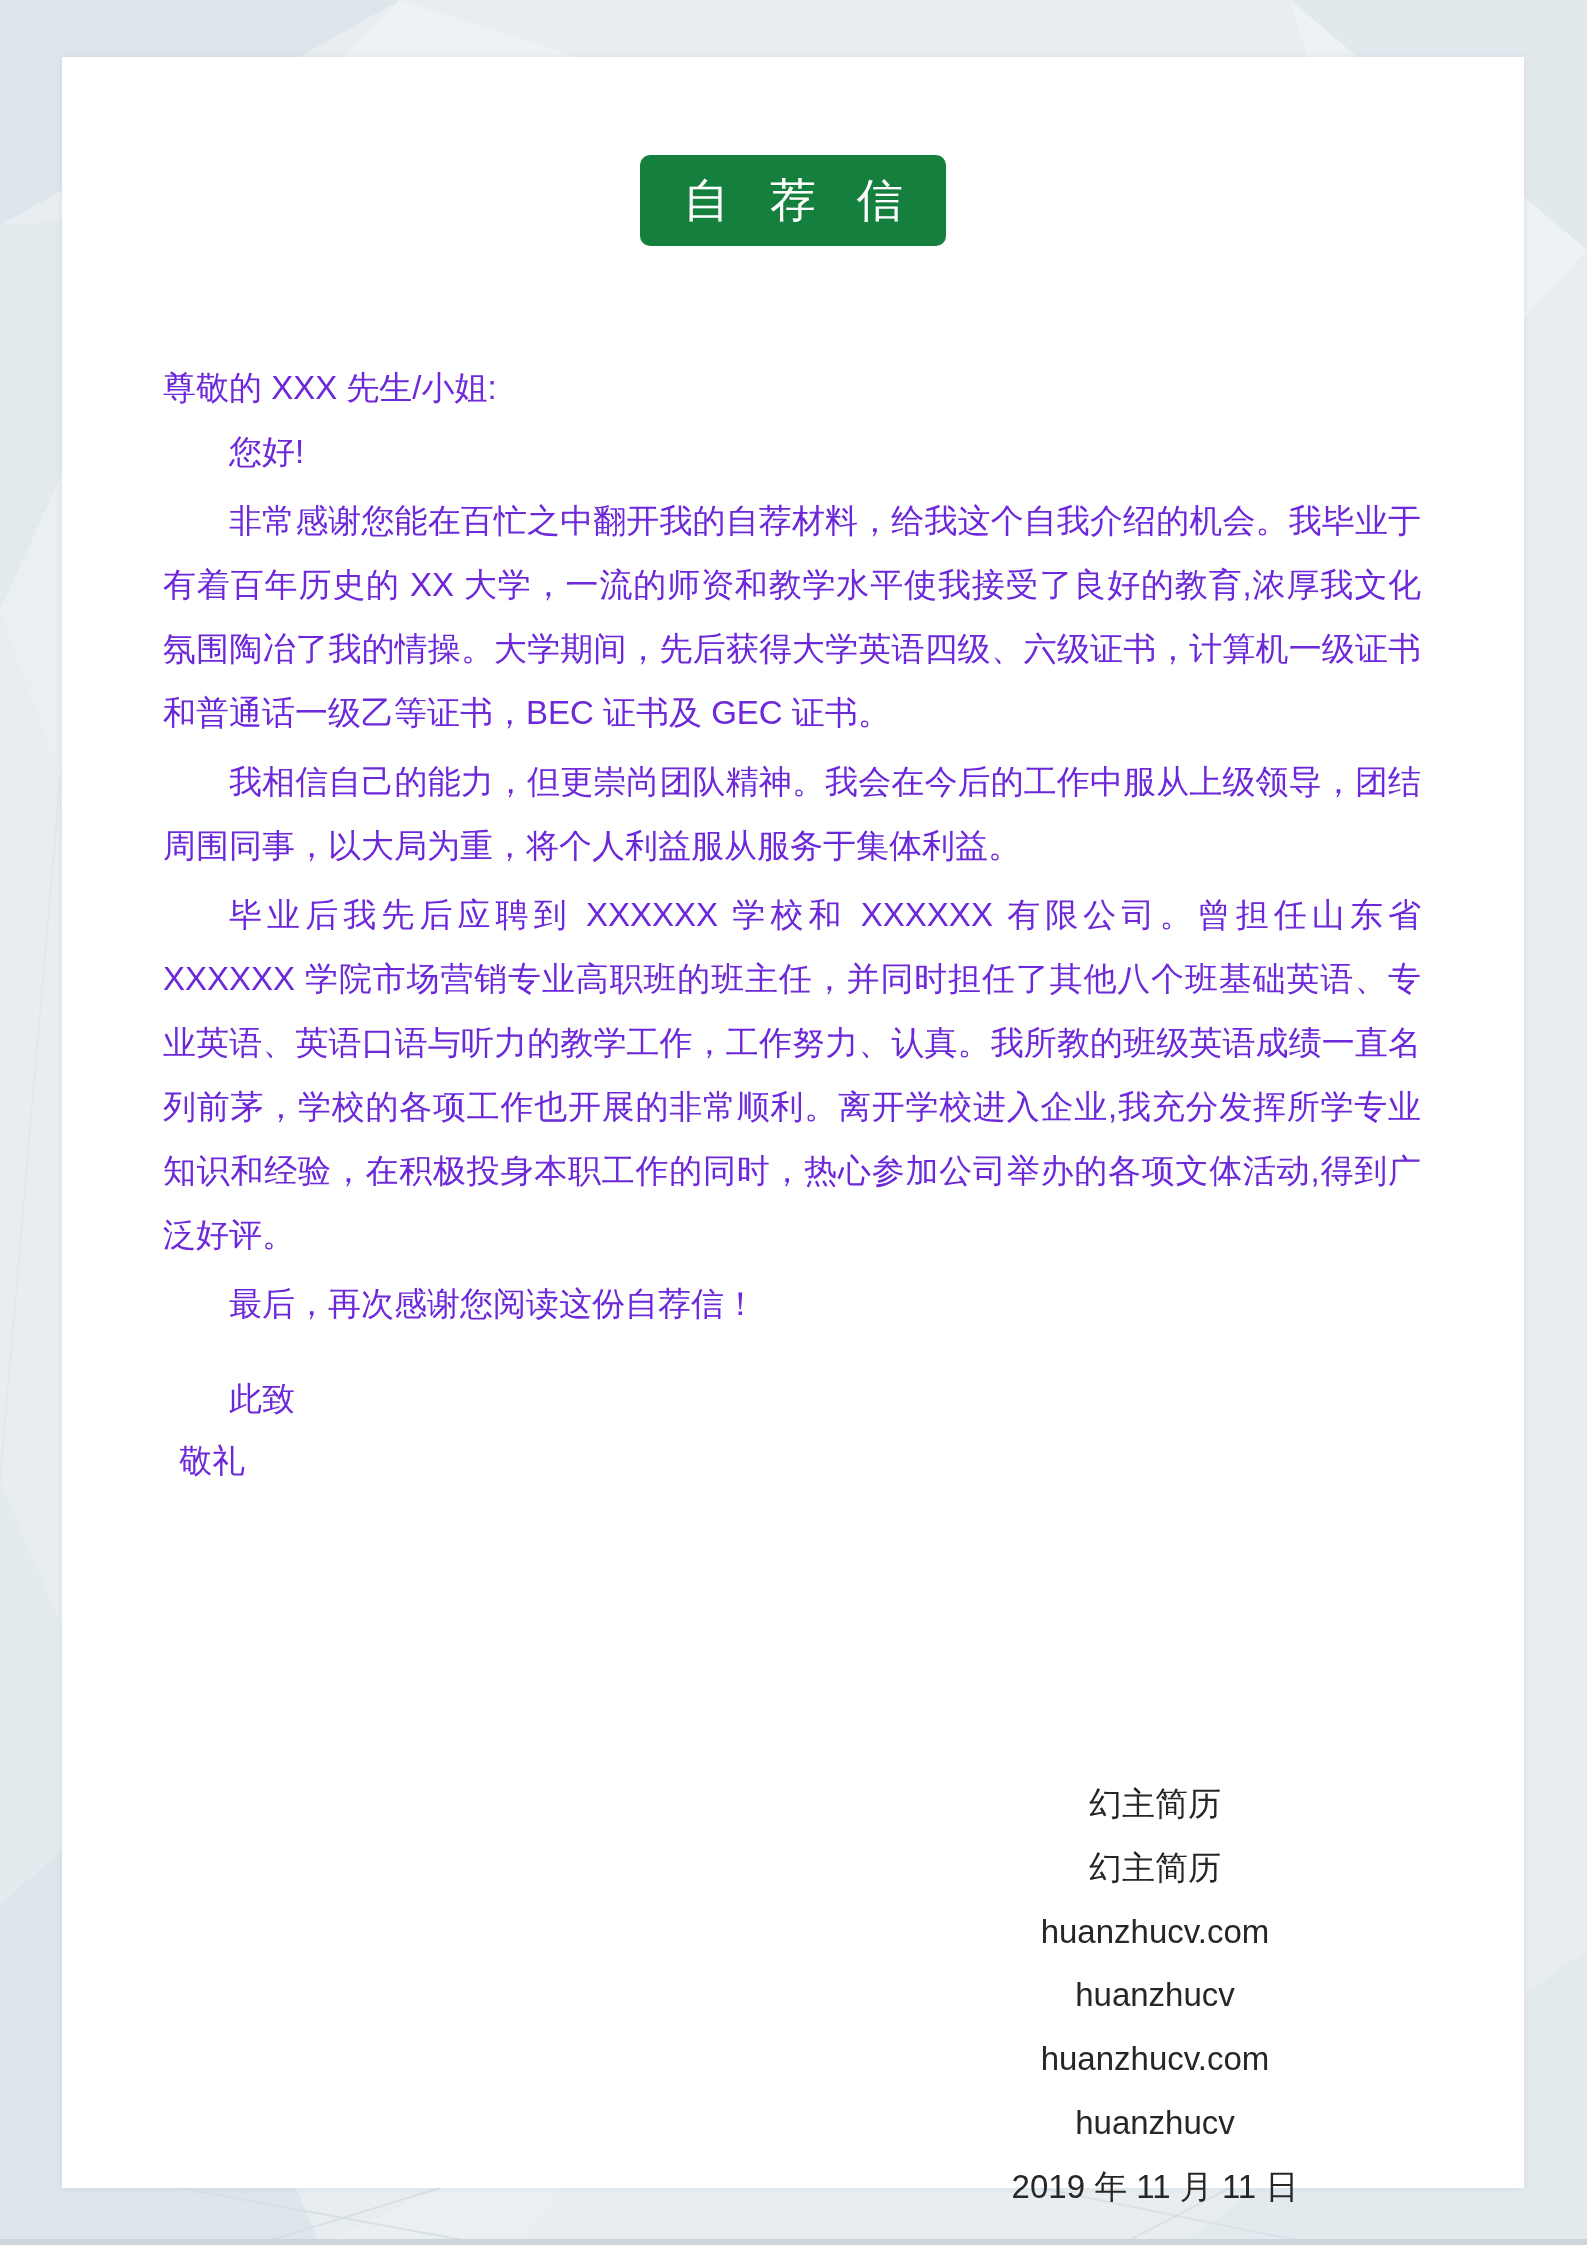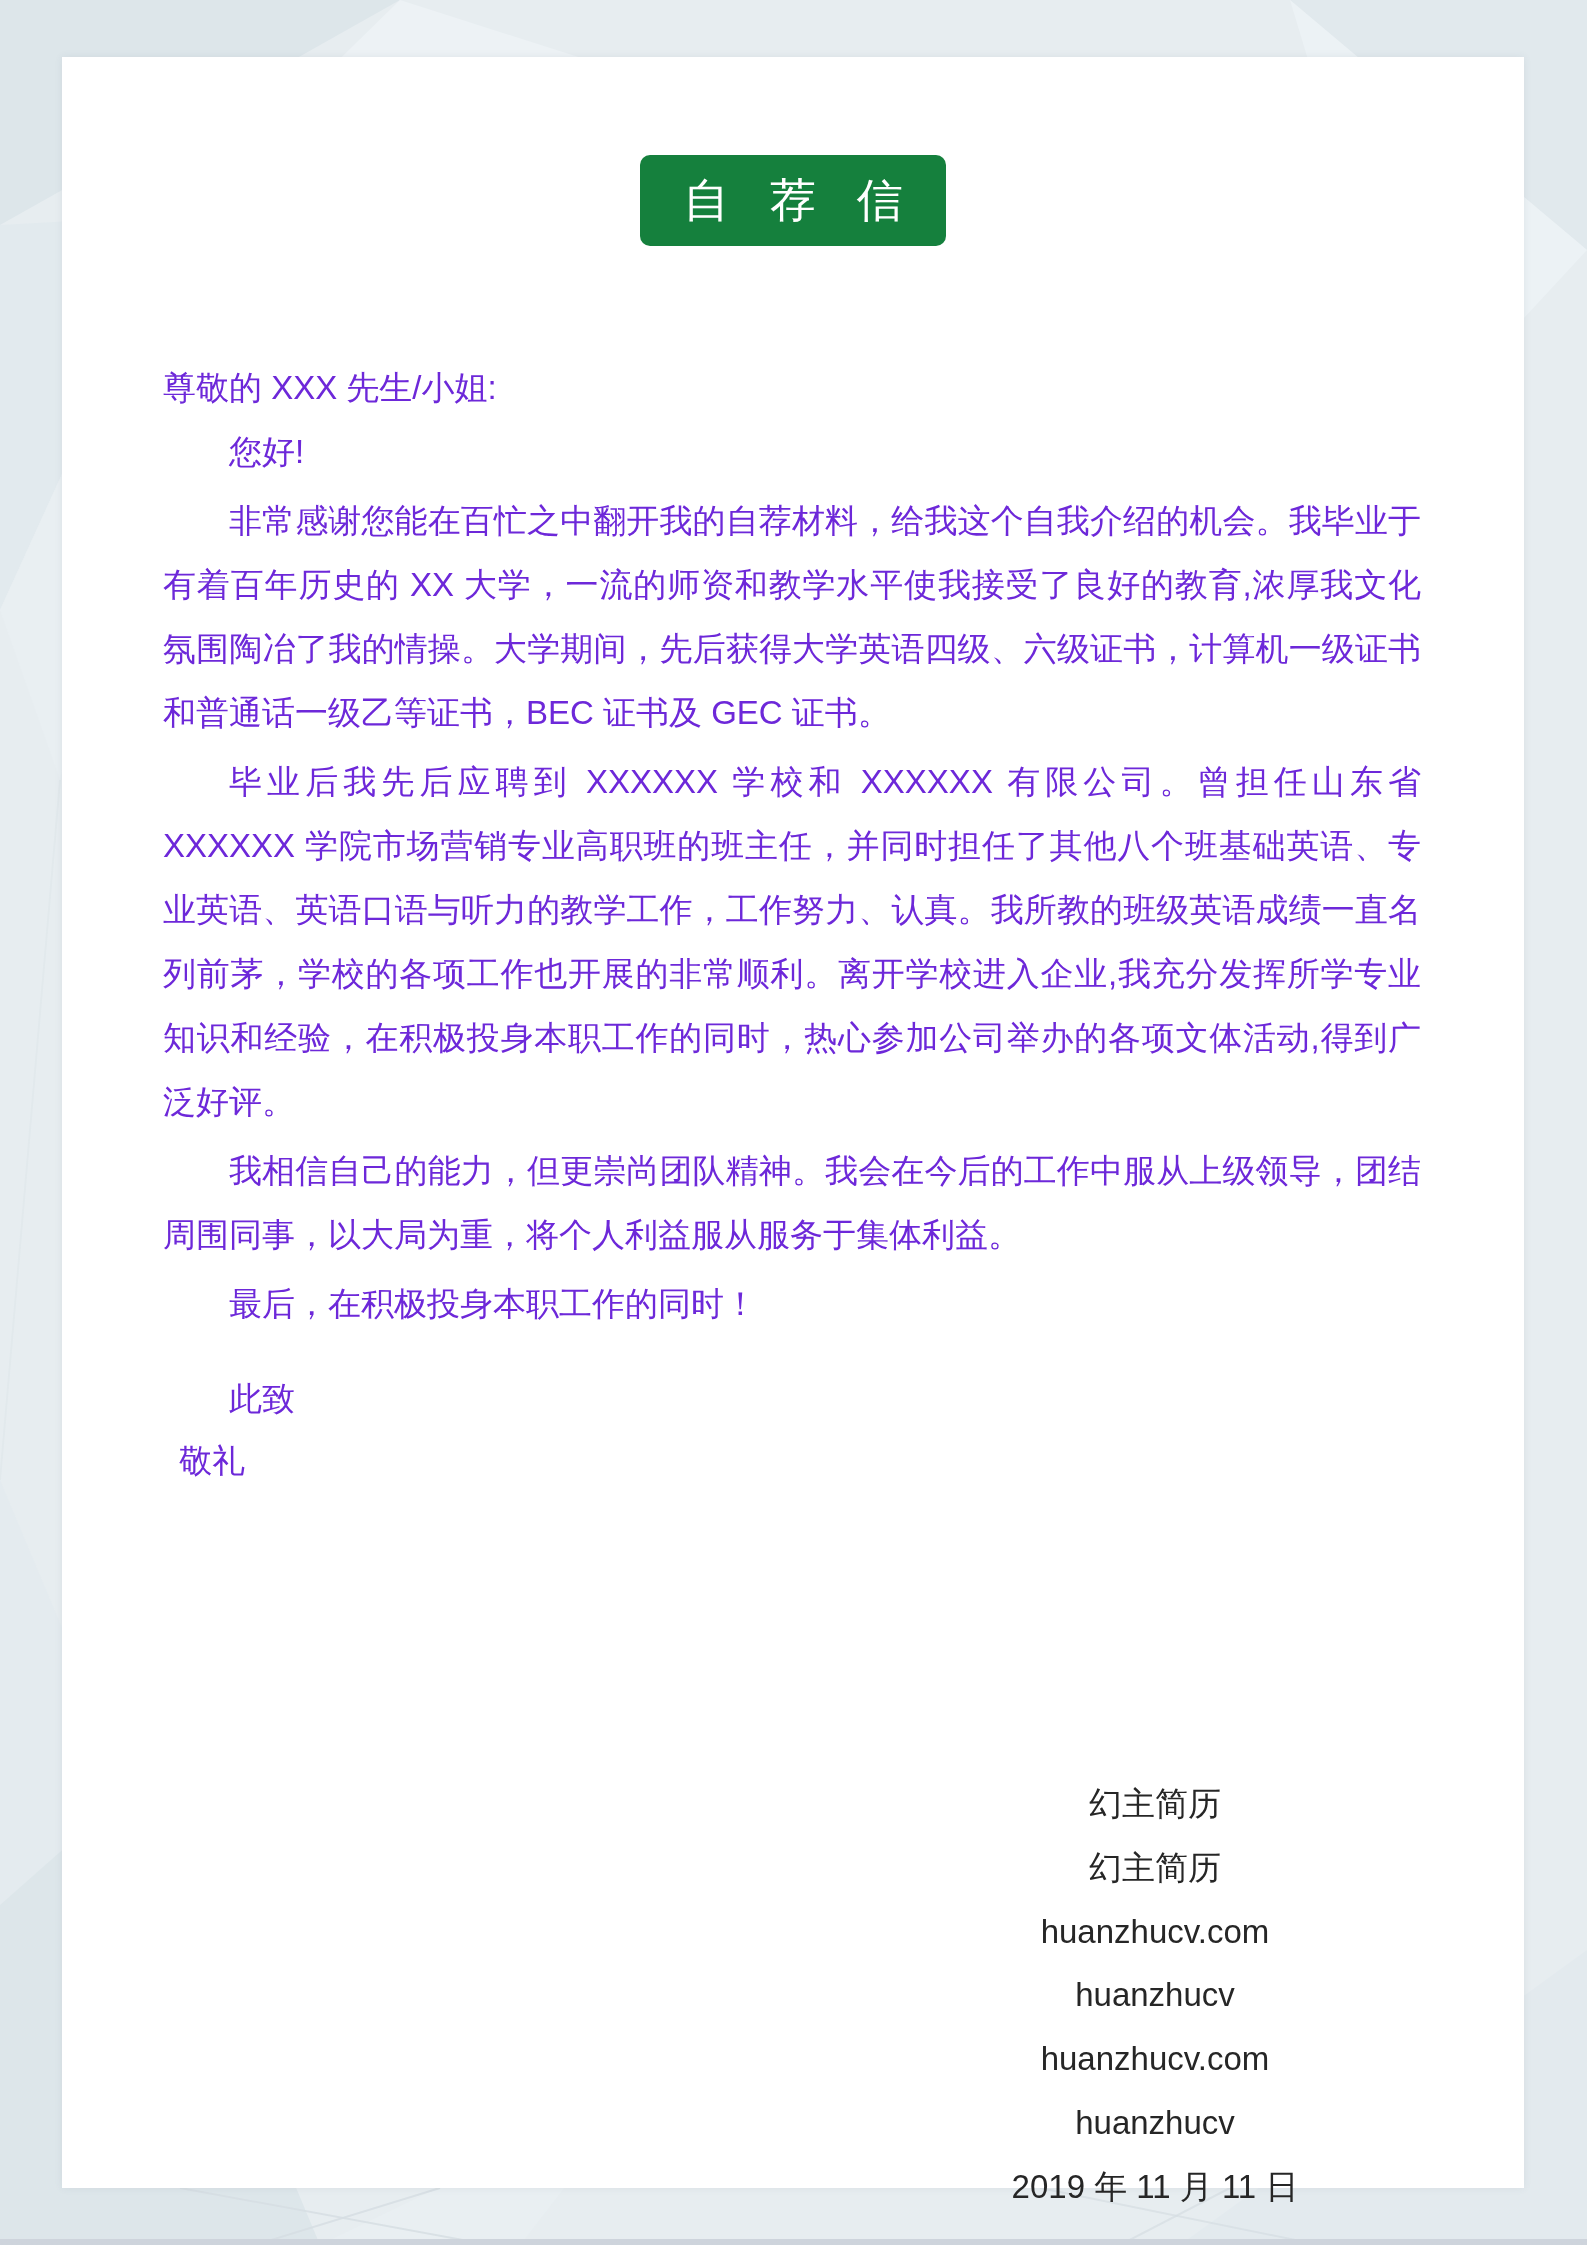--- a/index.html
+++ b/index.html
@@ -113,23 +113,23 @@
   <div class="bottom-strip"></div>
 
   <div class="title-box">
     <span>自 荐 信</span>
   </div>
 
   <div class="letter">
     <p class="salutation">尊敬的 XXX 先生/小姐:</p>
     <p class="para">您好!</p>
     <p class="para">非常感谢您能在百忙之中翻开我的自荐材料，给我这个自我介绍的机会。我毕业于有着百年历史的 XX 大学，一流的师资和教学水平使我接受了良好的教育,浓厚我文化氛围陶冶了我的情操。大学期间，先后获得大学英语四级、六级证书，计算机一级证书和普通话一级乙等证书，BEC 证书及 GEC 证书。</p>
+    <p class="para">我相信自己的能力，但更崇尚团队精神。我会在今后的工作中服从上级领导，团结周围同事，以大局为重，将个人利益服从服务于集体利益。</p>
     <p class="para">毕业后我先后应聘到 XXXXXX 学校和 XXXXXX 有限公司。曾担任山东省 XXXXXX 学院市场营销专业高职班的班主任，并同时担任了其他八个班基础英语、专业英语、英语口语与听力的教学工作，工作努力、认真。我所教的班级英语成绩一直名列前茅，学校的各项工作也开展的非常顺利。离开学校进入企业,我充分发挥所学专业知识和经验，在积极投身本职工作的同时，热心参加公司举办的各项文体活动,得到广泛好评。</p>
-    <p class="para">我相信自己的能力，但更崇尚团队精神。我会在今后的工作中服从上级领导，团结周围同事，以大局为重，将个人利益服从服务于集体利益。</p>
-    <p class="para">最后，在积极投身本职工作的同时！</p>
+    <p class="para">最后，再次感谢您阅读这份自荐信！</p>
     <p class="cizhi">此致</p>
     <p class="jingli">敬礼</p>
   </div>
 
   <div class="signature">
     <div>幻主简历</div>
     <div>幻主简历</div>
     <div>huanzhucv.com</div>
     <div>huanzhucv</div>
     <div>huanzhucv.com</div>

